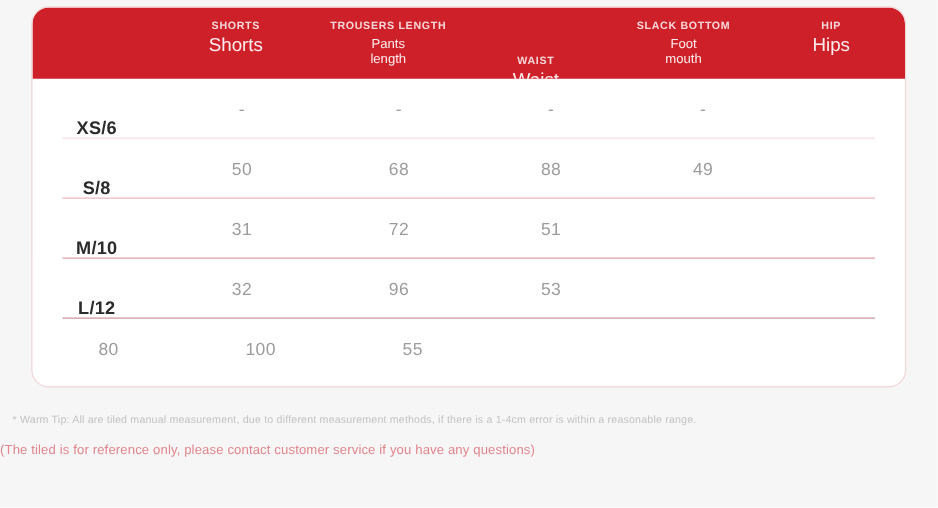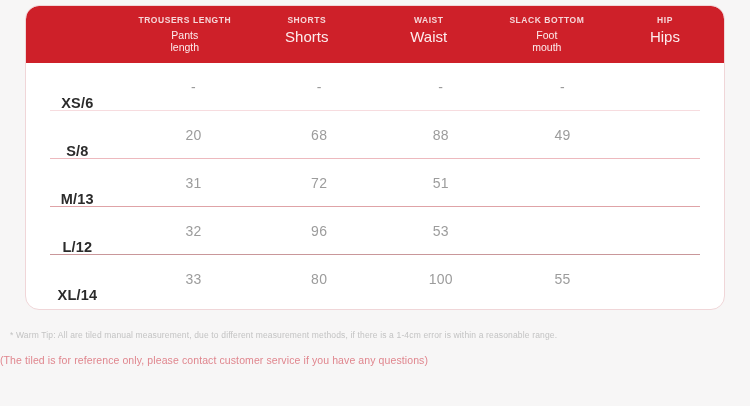--- a/index.html
+++ b/index.html
@@ -41,21 +41,21 @@
     display: flex;
     flex-direction: column;
     align-items: center;
     justify-content: flex-start;
     padding-top: 9px;
     box-sizing: border-box;
   }
   .head-cell.c0 { width: 14.72%; }
   .head-cell.c1 { width: 18.57%; }
   .head-cell.c2 { width: 17.43%; }
-  .head-cell.c3 { width: 17.43%; }
+  .head-cell.c3 { width: 17.43%; margin-top: 28px; }
   .head-cell.c4 { width: 17.43%; }
   .head-cell.spacer { flex: 1 1 auto; }
 
   .head-en {
     font-size: 8.5px;
     font-weight: bold;
     letter-spacing: 0.55px;
     color: #f6d7d9;
     line-height: 11px;
     text-align: center;
@@ -142,33 +142,33 @@
   }
 </style>
 </head>
 <body>
 
 <div id="size-chart-card">
 
   <div id="chart-header">
     <div class="head-cell c0"></div>
 
+    <div class="head-cell c1">
+      <div class="head-en">SHORTS</div>
+      <div class="head-native">Shorts</div>
+    </div>
+
     <div class="head-cell c2">
       <div class="head-en">TROUSERS LENGTH</div>
       <div class="head-native small">
         <span>Pants</span><br>
         <span>length</span>
       </div>
     </div>
 
-    <div class="head-cell c1">
-      <div class="head-en">SHORTS</div>
-      <div class="head-native">Shorts</div>
-    </div>
-
     <div class="head-cell c3">
       <div class="head-en">WAIST</div>
       <div class="head-native">Waist</div>
     </div>
 
     <div class="head-cell c4">
       <div class="head-en">SLACK BOTTOM</div>
       <div class="head-native small">
         <span>Foot</span><br>
         <span>mouth</span>
@@ -190,49 +190,47 @@
       <div class="cell c1">-</div>
       <div class="cell c2">-</div>
       <div class="cell c3">-</div>
       <div class="cell c4">-</div>
       <div class="cell spacer"></div>
     </div>
     <div class="row-divider d1"></div>
 
     <div class="data-row">
       <div class="cell c0 label">S/8</div>
-      <div class="cell c1">20</div>
+      <div class="cell c1">50</div>
       <div class="cell c2">68</div>
       <div class="cell c3">88</div>
       <div class="cell c4">49</div>
       <div class="cell spacer"></div>
     </div>
     <div class="row-divider d2"></div>
 
     <div class="data-row">
-      <div class="cell c0 label">M/13</div>
+      <div class="cell c0 label">M/10</div>
       <div class="cell c1">31</div>
       <div class="cell c2">72</div>
       <div class="cell c4">51</div>
       <div class="cell spacer"></div>
     </div>
     <div class="row-divider d3"></div>
 
     <div class="data-row">
       <div class="cell c0 label">L/12</div>
       <div class="cell c1">32</div>
       <div class="cell c3">96</div>
       <div class="cell c4">53</div>
       <div class="cell spacer"></div>
     </div>
     <div class="row-divider d4"></div>
 
     <div class="data-row">
-      <div class="cell c0 label">XL/14</div>
-      <div class="cell c1">33</div>
       <div class="cell c2">80</div>
       <div class="cell c3">100</div>
       <div class="cell c4">55</div>
       <div class="cell spacer"></div>
     </div>
 
   </div>
 </div>
 
 <div id="chart-notes">

